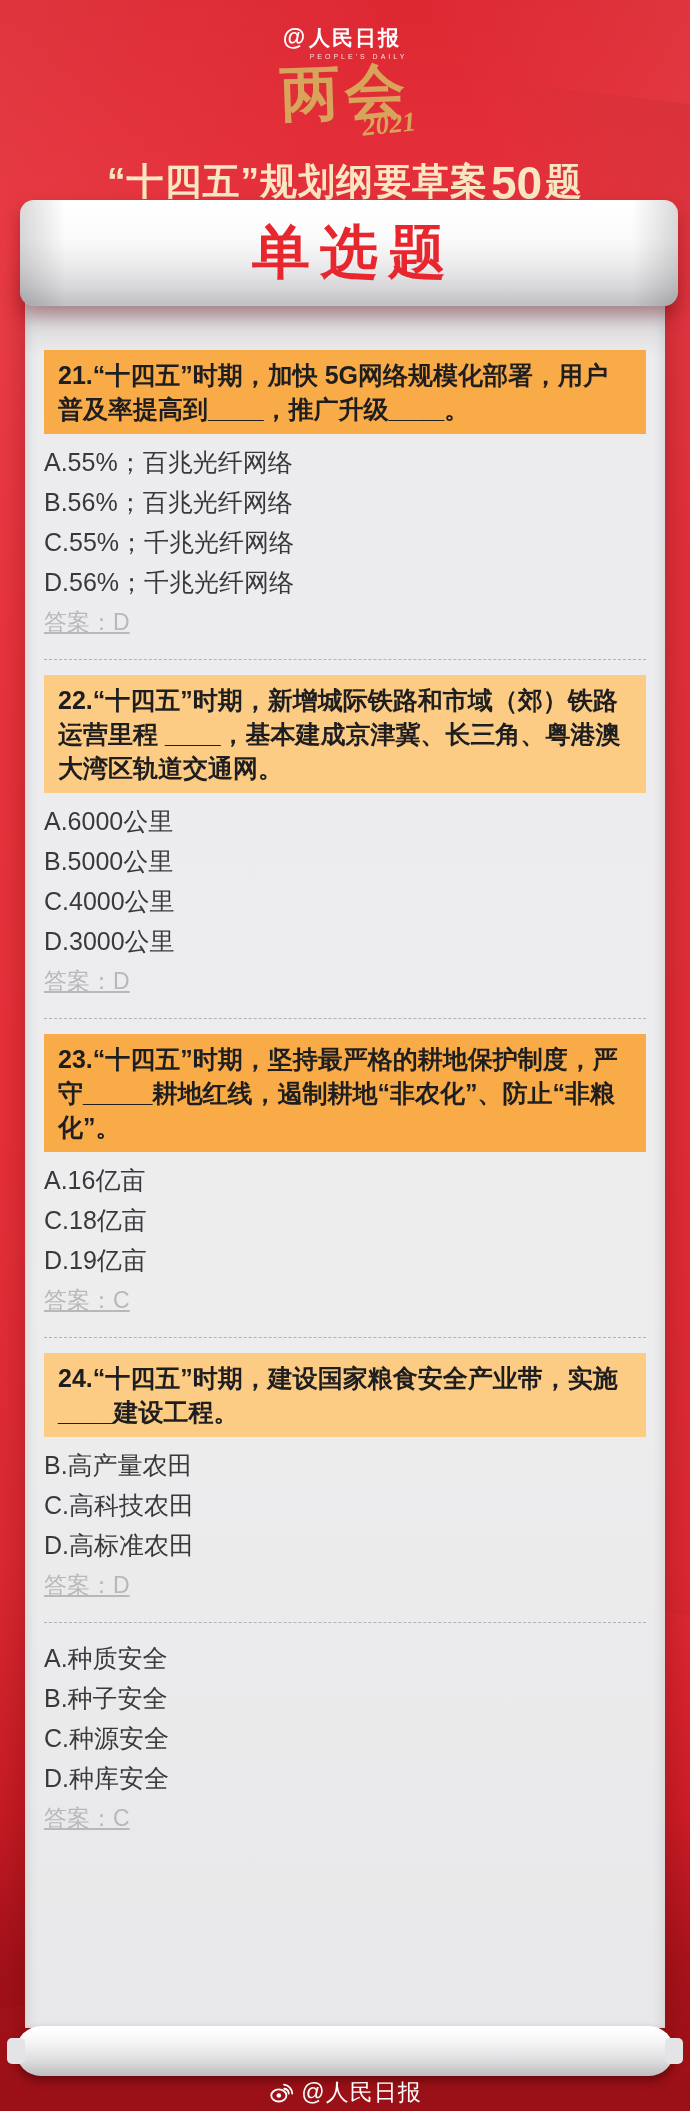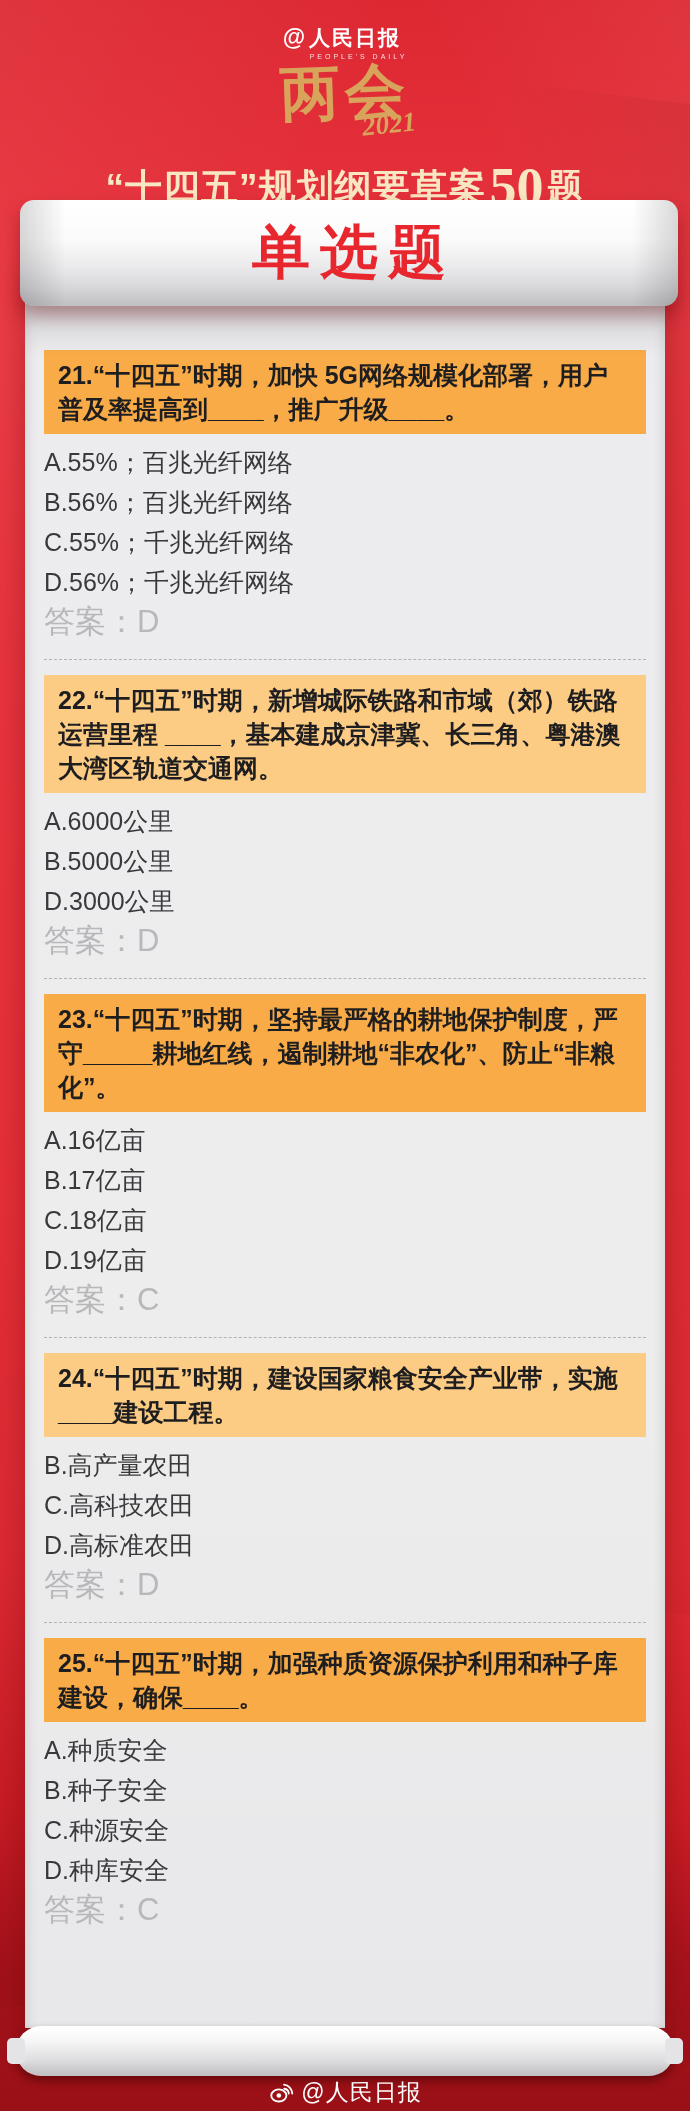--- a/index.html
+++ b/index.html
@@ -20,21 +20,21 @@
   .pd-logo{font-size:21px;font-weight:bold;letter-spacing:2px;}
   .pd-at{font-size:23px;font-weight:bold;margin-right:2px;}
   .pd-latin{font-size:7px;letter-spacing:3px;color:rgba(255,255,255,0.85);margin:1px 0 0 27px;}
   .calli{margin-top:0;line-height:1;}
   .lianghui{display:inline-block;font-family:"Liberation Serif",serif;font-weight:900;font-size:60px;letter-spacing:5px;color:#d8a45c;transform:rotate(-2deg);}
   .year{font-family:"Liberation Serif",serif;font-style:italic;font-weight:bold;font-size:27px;color:#d8a45c;margin:-12px 0 0 88px;transform:rotate(-6deg);}
 
   
   .page-title{position:absolute;top:156px;left:0;right:0;text-align:center;color:#f9e7c3;font-weight:900;white-space:nowrap;z-index:4;}
   .title-part{font-size:37px;letter-spacing:1px;}
-  .title-count{font-size:54px;font-family:Liberation Serif, serif;font-weight:900;padding:0 3px;vertical-align:-5px;}
+  .title-count{font-size:46px;font-family:Liberation Sans, sans-serif;font-weight:900;padding:0 3px;vertical-align:-5px;}
 
   
   .banner{
     position:absolute;top:200px;left:20px;right:12px;height:106px;border-radius:14px;z-index:5;
     background:linear-gradient(180deg,#ffffff 6%,#fafafa 38%,#ebebed 62%,#d8d8da 82%,#c3c3c6 97%);
     box-shadow:0 10px 18px rgba(96,3,9,0.38);
     display:flex;align-items:center;justify-content:center;
   }
   .banner::before,.banner::after{content:"";position:absolute;top:0;bottom:0;width:46px;}
   .banner::before{left:0;border-radius:14px 0 0 14px;background:linear-gradient(90deg,rgba(0,0,0,0.15),rgba(0,0,0,0));}
@@ -51,21 +51,21 @@
   }
   .paper::before{content:"";position:absolute;top:46px;left:0;right:0;height:52px;
     background:linear-gradient(180deg,rgba(70,70,78,0.16),rgba(70,70,78,0));}
   .paper-content{padding:92px 19px 0;}
 
   .q-box{font-weight:bold;font-size:25px;line-height:34px;color:#1e1e20;padding:8px 14px;}
   .tone-dark{background:#f9ab47;}
   .tone-light{background:#fccb84;}
   .options{margin-top:8px;}
   .option{font-size:25px;line-height:40px;color:#39393b;}
-  .answer{font-size:31px;line-height:40px;color:#b8b8ba;}
+  .answer{font-size:23px;line-height:40px;color:#b8b8ba;text-decoration:underline;}
   .divider{border-top:1px dashed #b3b3b5;margin:17px 0 15px;}
 
   
   .bottom-roll{
     position:absolute;top:2026px;left:16px;right:16px;height:50px;border-radius:25px;z-index:6;
     background:linear-gradient(180deg,#ffffff 4%,#f6f6f7 30%,#dedee0 68%,#c2c2c5 96%);
     box-shadow:0 5px 10px rgba(40,0,3,0.45);
   }
   .bottom-roll::before,.bottom-roll::after{content:"";position:absolute;top:12px;width:18px;height:26px;background:#e4e4e6;border-radius:5px;z-index:-1;}
   .bottom-roll::before{left:-9px;}
@@ -118,51 +118,50 @@
         </div>
         <div class="answer"><span>答案：</span><span>D</span></div>
         <div class="divider"></div>
       </div>
 
       <div class="question">
         <div class="q-box tone-light"><span>22.“十四五”时期，新增城际铁路和市域（郊）铁路运营里程 ____，基本建成京津冀、长三角、粤港澳大湾区轨道交通网。</span></div>
         <div class="options">
           <div class="option">A.6000公里</div>
           <div class="option">B.5000公里</div>
+          <div class="option">C.4000公里</div>
           <div class="option">D.3000公里</div>
         </div>
         <div class="answer"><span>答案：</span><span>D</span></div>
         <div class="divider"></div>
       </div>
 
       <div class="question">
         <div class="q-box tone-dark"><span>23.“十四五”时期，坚持最严格的耕地保护制度，严守_____耕地红线，遏制耕地“非农化”、防止“非粮化”。</span></div>
         <div class="options">
           <div class="option">A.16亿亩</div>
-          <div class="option">B.17亿亩</div>
           <div class="option">C.18亿亩</div>
           <div class="option">D.19亿亩</div>
         </div>
         <div class="answer"><span>答案：</span><span>C</span></div>
         <div class="divider"></div>
       </div>
 
       <div class="question">
         <div class="q-box tone-light"><span>24.“十四五”时期，建设国家粮食安全产业带，实施____建设工程。</span></div>
         <div class="options">
           <div class="option">B.高产量农田</div>
           <div class="option">C.高科技农田</div>
           <div class="option">D.高标准农田</div>
         </div>
         <div class="answer"><span>答案：</span><span>D</span></div>
         <div class="divider"></div>
       </div>
 
       <div class="question">
-        <div class="q-box tone-dark"><span>25.“十四五”时期，加强种质资源保护利用和种子库建设，确保____。</span></div>
         <div class="options">
           <div class="option">A.种质安全</div>
           <div class="option">B.种子安全</div>
           <div class="option">C.种源安全</div>
           <div class="option">D.种库安全</div>
         </div>
         <div class="answer"><span>答案：</span><span>C</span></div>
       </div>
 
     </div>

